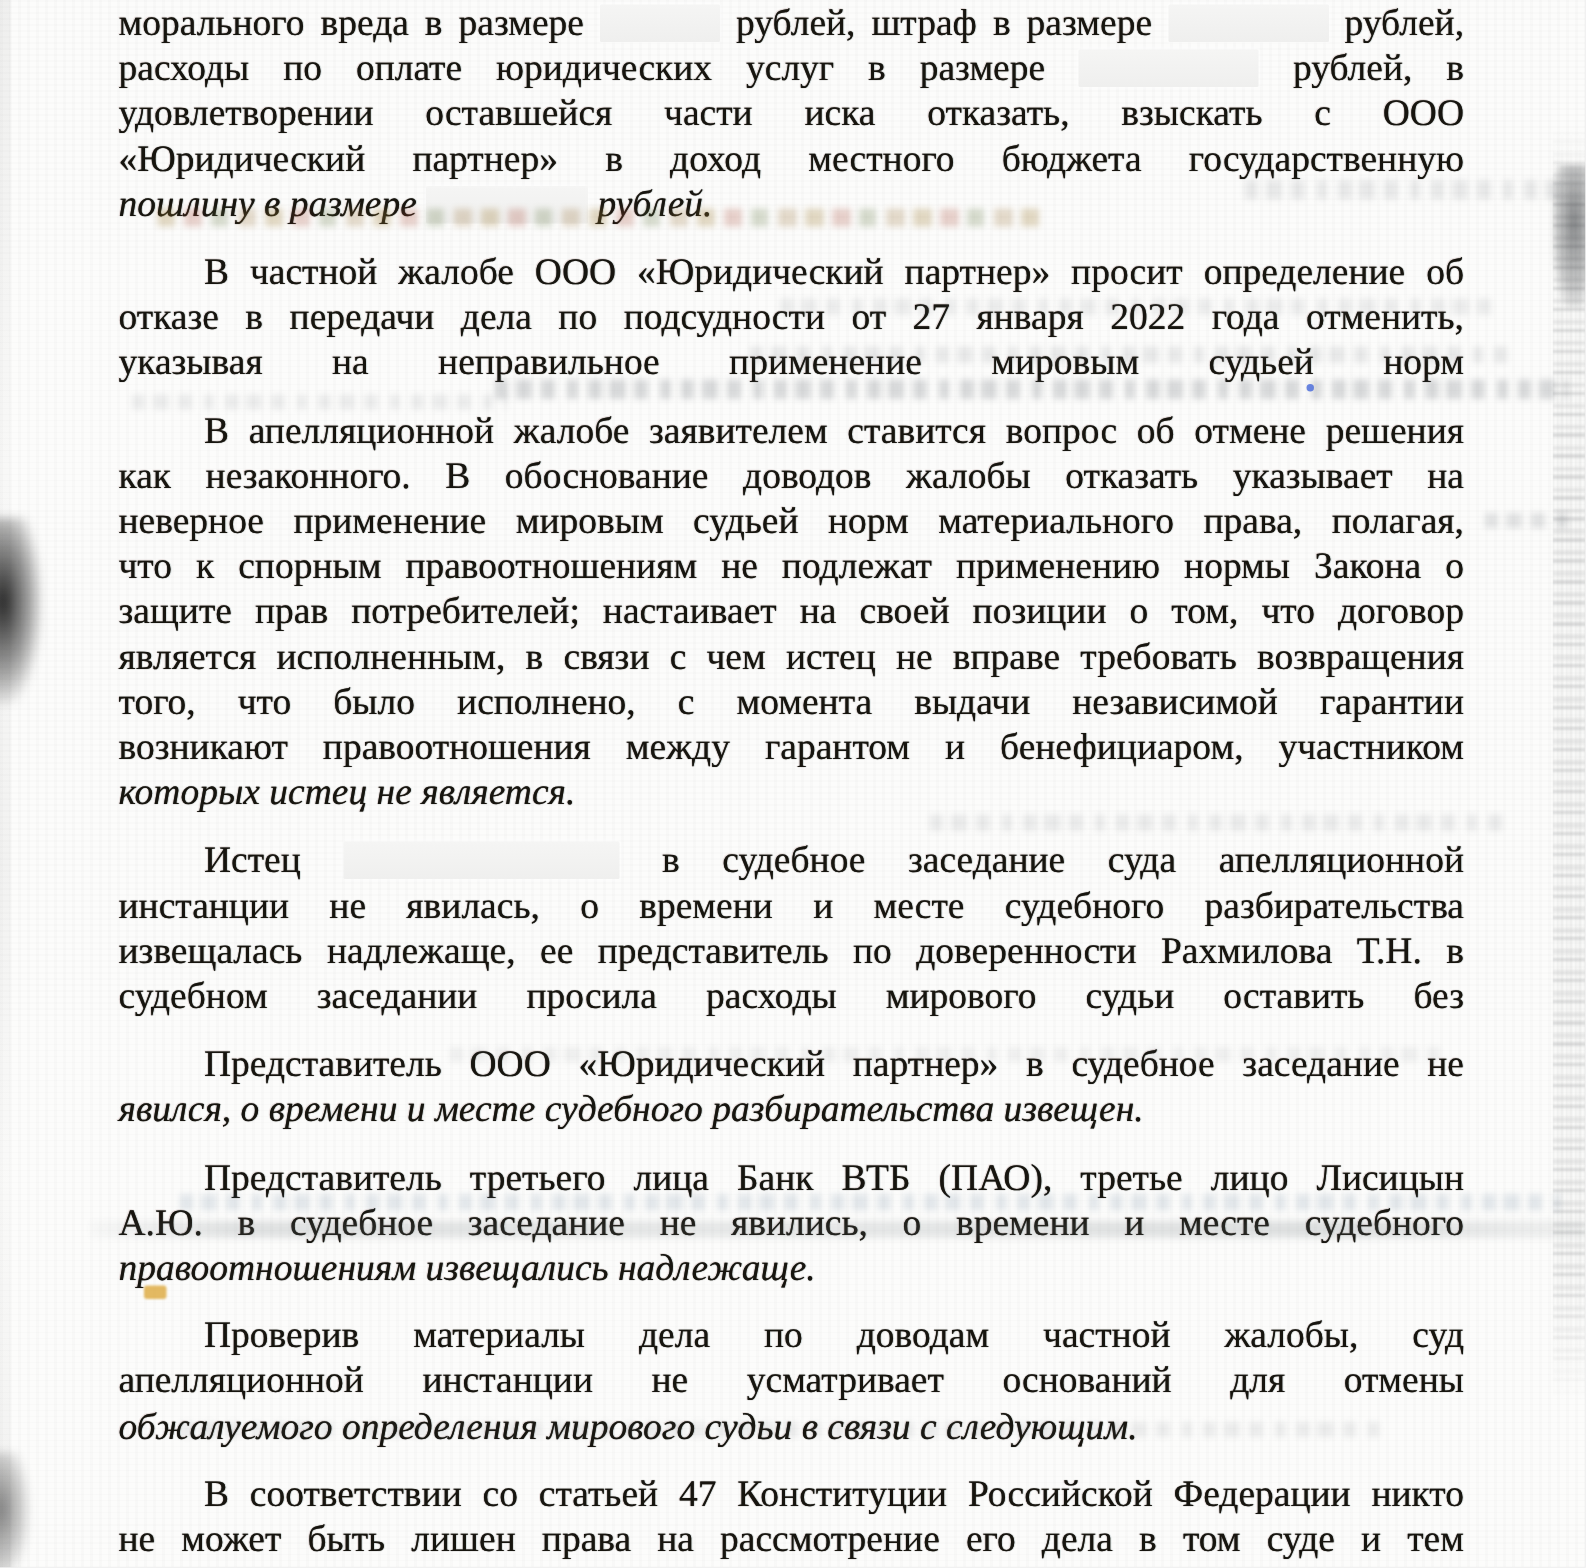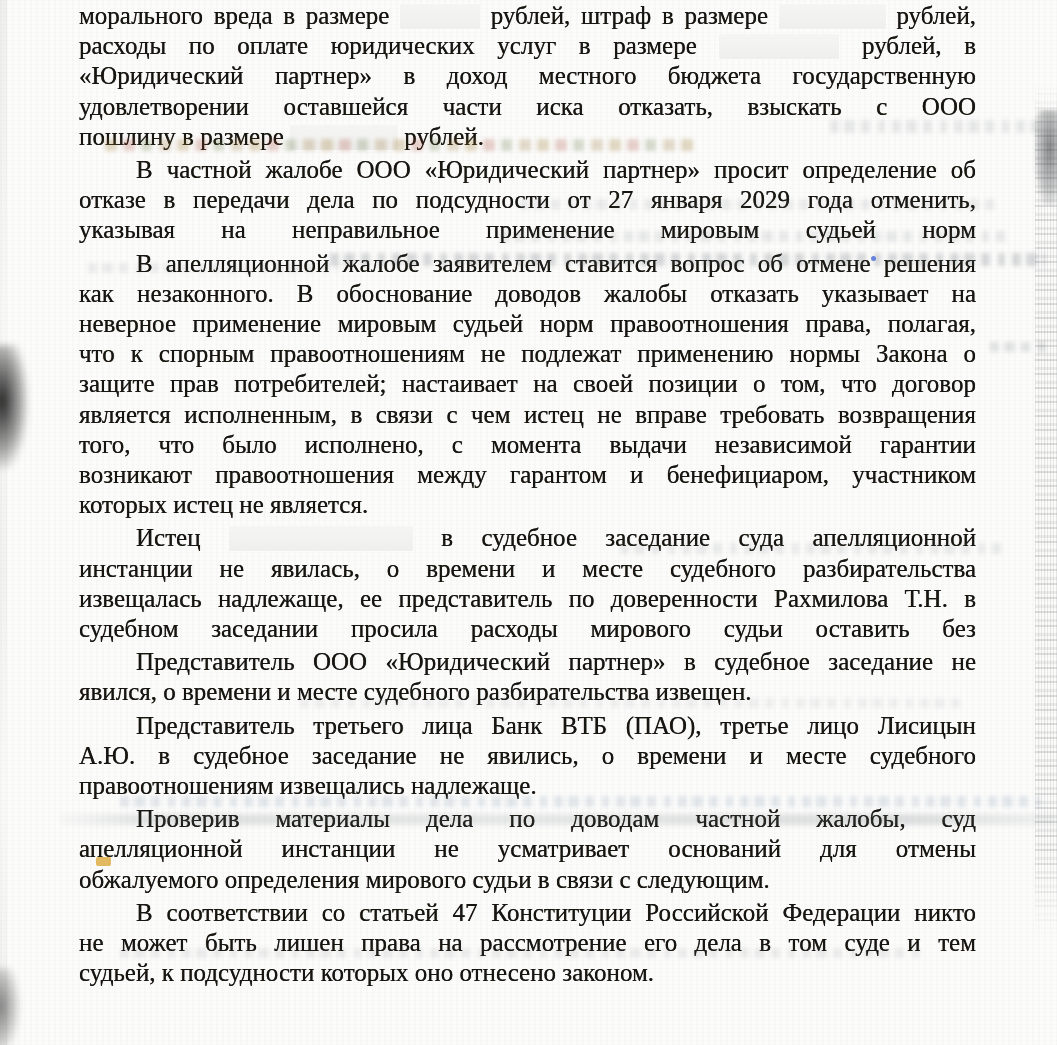--- a/index.html
+++ b/index.html
@@ -15,28 +15,28 @@
     content:"";position:absolute;inset:0;pointer-events:none;
     background-image:
       repeating-linear-gradient(90deg,rgba(60,60,60,.018) 0 2px,transparent 2px 6px),
       repeating-linear-gradient(0deg,rgba(60,60,60,.014) 0 1px,transparent 1px 4px);
   }
   .textblock{
     position:absolute;left:79px;top:1px;width:897px;
     color:#17150f;font-size:25px;line-height:30.2px;
   }
   .para{margin:0;}
-  .para + .para{margin-top:3px;}
+  .para + .para{margin-top:15px;}
   .line{
     text-align:justify;text-align-last:justify;
     text-shadow:0 0 .6px rgba(23,21,15,.85),
                 .8px .2px 0 rgba(0,100,120,.08),
                 -.8px -.2px 0 rgba(150,40,40,.08);
   }
-  .line.last{text-align-last:left;}
+  .line.last{text-align-last:left;font-style:italic;}
   .line.indent{text-indent:57px;}
   
   .redact{
     display:inline-block;height:25px;vertical-align:-5px;
     background:linear-gradient(180deg,#f5f5f4,#efefee);
     border-radius:1px;box-shadow:0 0 3px rgba(255,255,255,.9);
   }
 
   
   .ghost{
@@ -100,33 +100,33 @@
 </style>
 </head>
 <body>
 
 <div class="page">
 
   <div class="textblock">
       <div class="para">
         <div class="line"><span>морального вреда в размере</span> <span class="redact" style="width: 80px;"></span> <span>рублей, штраф в размере</span> <span class="redact" style="width: 107px;"></span> <span>рублей,</span></div>
         <div class="line"><span>расходы по оплате юридических услуг в размере</span> <span class="redact" style="width: 120px;"></span> <span>рублей, в</span></div>
+        <div class="line"><span>удовлетворении оставшейся части иска отказать, взыскать с ООО</span></div>
         <div class="line"><span>«Юридический партнер» в доход местного бюджета государственную</span></div>
-        <div class="line"><span>удовлетворении оставшейся части иска отказать, взыскать с ООО</span></div>
         <div class="line last"><span>пошлину в размере</span> <span class="redact" style="width: 108px;"></span> <span>рублей.</span></div>
       </div>
       <div class="para">
         <div class="line indent"><span>В частной жалобе ООО «Юридический партнер» просит определение об</span></div>
-        <div class="line"><span>отказе в передачи дела по подсудности от 27 января 2029 года отменить,</span></div>
+        <div class="line"><span>отказе в передачи дела по подсудности от 27 января 2022 года отменить,</span></div>
         <div class="line"><span>указывая на неправильное применение мировым судьей норм</span></div>
       </div>
       <div class="para">
         <div class="line indent"><span>В апелляционной жалобе заявителем ставится вопрос об отмене решения</span></div>
         <div class="line"><span>как незаконного. В обоснование доводов жалобы отказать указывает на</span></div>
-        <div class="line"><span>неверное применение мировым судьей норм правоотношения права, полагая,</span></div>
+        <div class="line"><span>неверное применение мировым судьей норм материального права, полагая,</span></div>
         <div class="line"><span>что к спорным правоотношениям не подлежат применению нормы Закона о</span></div>
         <div class="line"><span>защите прав потребителей; настаивает на своей позиции о том, что договор</span></div>
         <div class="line"><span>является исполненным, в связи с чем истец не вправе требовать возвращения</span></div>
         <div class="line"><span>того, что было исполнено, с момента выдачи независимой гарантии</span></div>
         <div class="line"><span>возникают правоотношения между гарантом и бенефициаром, участником</span></div>
         <div class="line last"><span>которых истец не является.</span></div>
       </div>
       <div class="para">
         <div class="line indent"><span>Истец</span> <span class="redact" style="width: 184px;"></span> <span>в судебное заседание суда апелляционной</span></div>
         <div class="line"><span>инстанции не явилась, о времени и месте судебного разбирательства</span></div>

